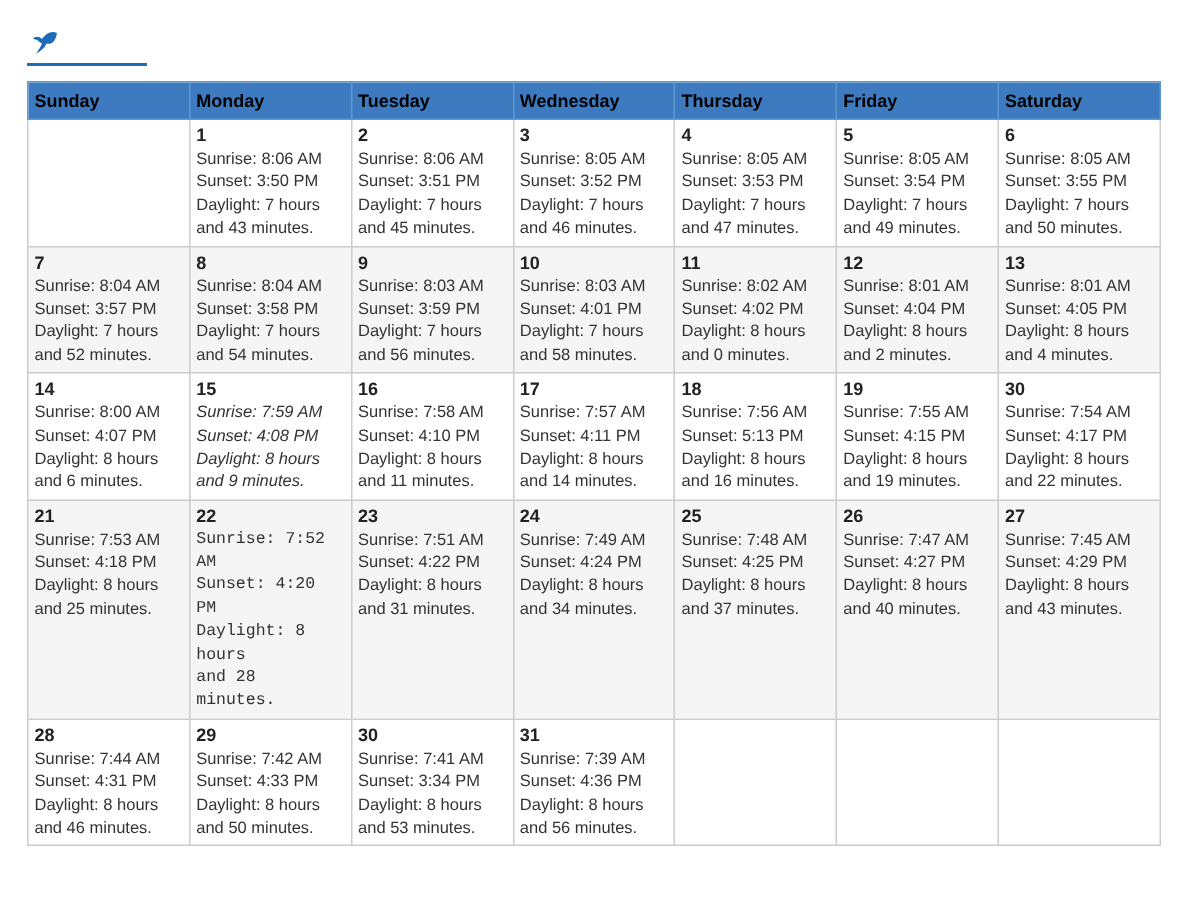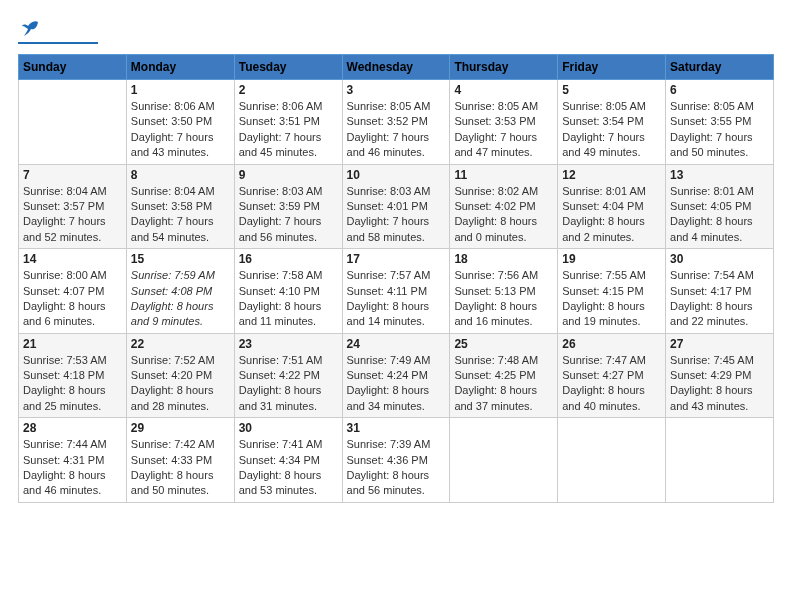--- a/index.html
+++ b/index.html
@@ -272,21 +272,21 @@
         <tr>
           <td>
             <span class="day-number">21</span>
             <div class="day-info" style="white-space: pre-line;">Sunrise: 7:53 AM
 Sunset: 4:18 PM
 Daylight: 8 hours
 and 25 minutes.</div>
           </td>
           <td>
             <span class="day-number">22</span>
-            <div class="day-info" style="white-space: pre-line;">Sunrise: 7:52 AM
+            <div class="day-info" style="white-space: pre-line; font-family: Liberation Mono, monospace;">Sunrise: 7:52 AM
 Sunset: 4:20 PM
 Daylight: 8 hours
 and 28 minutes.</div>
           </td>
           <td>
             <span class="day-number">23</span>
             <div class="day-info" style="white-space: pre-line;">Sunrise: 7:51 AM
 Sunset: 4:22 PM
 Daylight: 8 hours
 and 31 minutes.</div>
@@ -331,21 +331,21 @@
           <td>
             <span class="day-number">29</span>
             <div class="day-info" style="white-space: pre-line;">Sunrise: 7:42 AM
 Sunset: 4:33 PM
 Daylight: 8 hours
 and 50 minutes.</div>
           </td>
           <td>
             <span class="day-number">30</span>
             <div class="day-info" style="white-space: pre-line;">Sunrise: 7:41 AM
-Sunset: 4:34 PM
+Sunset: 3:34 PM
 Daylight: 8 hours
 and 53 minutes.</div>
           </td>
           <td>
             <span class="day-number">31</span>
             <div class="day-info" style="white-space: pre-line;">Sunrise: 7:39 AM
 Sunset: 4:36 PM
 Daylight: 8 hours
 and 56 minutes.</div>
           </td>

